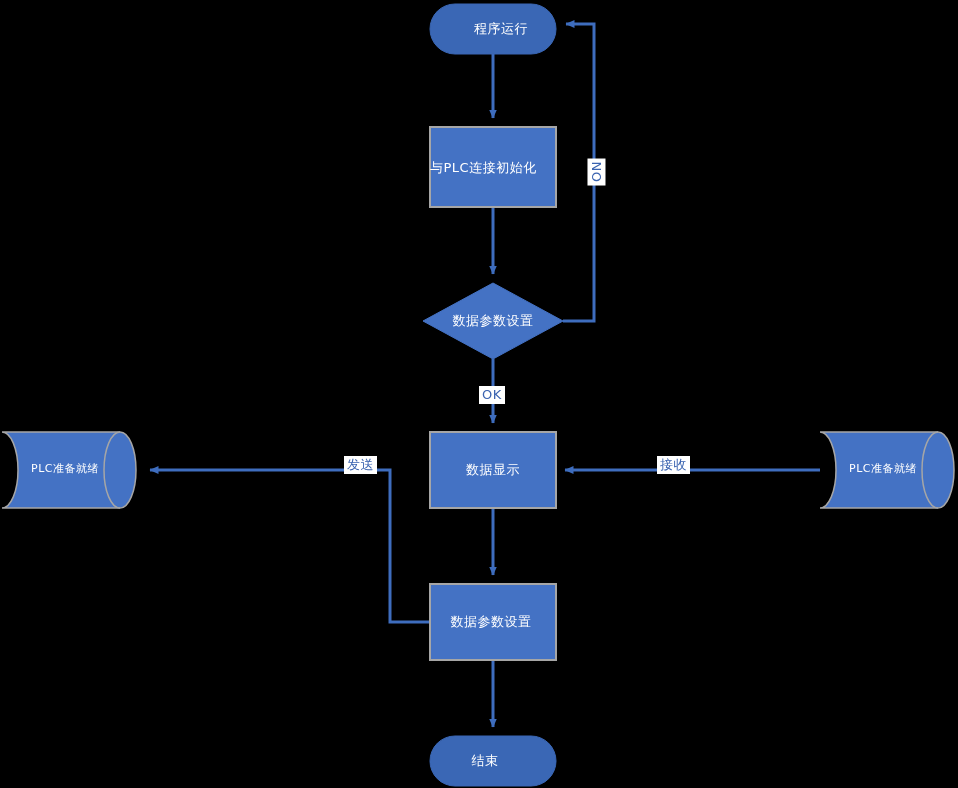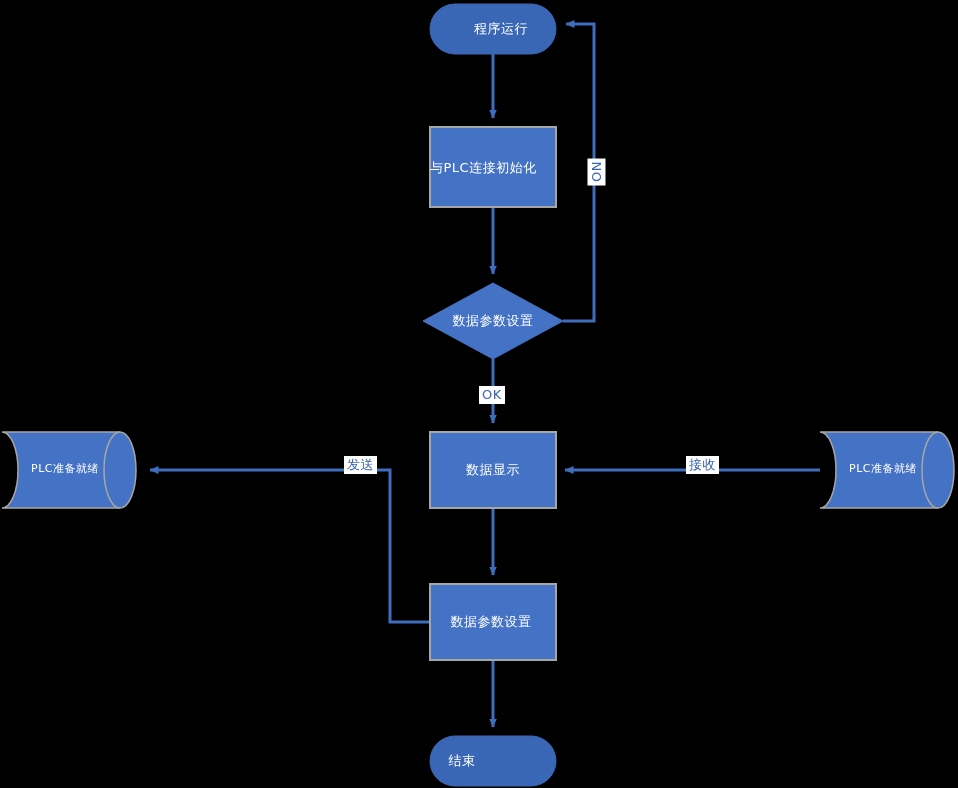--- a/index.html
+++ b/index.html
@@ -98,22 +98,22 @@
       <path d="M820,432 L938,432 A16,38 0 0 1 938,508 L820,508 A16,38 0 0 0 820,432 Z" fill="#4472c4" stroke="#a6a6a6" stroke-width="1.5"></path>
       <path d="M938,432 A16,38 0 0 0 938,508" fill="none" stroke="#a6a6a6" stroke-width="1.5"></path>
     </g>
   </svg>
 
   <div class="node-label" style="left:430px; top:21px; width:126px;margin-left:8px;">程序运行</div>
   <div class="node-label" style="left:430px; top:160px; width:105px;">与PLC连接初始化</div>
   <div class="node-label" style="left:423px; top:313px; width:140px;">数据参数设置</div>
   <div class="node-label" style="left:430px; top:462px; width:126px;">数据显示</div>
   <div class="node-label" style="left:430px; top:614px; width:122px;">数据参数设置</div>
-  <div class="node-label" style="left:408px; top:753px; width:108px;">结束</div>
+  <div class="node-label" style="left:431px; top:753px; width:108px;">结束</div>
   <div class="node-label" style="left:2px; top:462px; width:126px; font-size:11px;">PLC准备就绪</div>
   <div class="node-label" style="left:820px; top:462px; width:126px; font-size:11px;">PLC准备就绪</div>
 
   <div class="edge-label rot" style="left:583px; top:163px; transform:rotate(90deg);">NO</div>
   <div class="edge-label" style="left:479px; top:386px;">OK</div>
   <div class="edge-label" style="left:344px; top:456px;">发送</div>
-  <div class="edge-label" style="left:686px; top:456px;">接收</div>
+  <div class="edge-label" style="left:657px; top:456px;">接收</div>
 
 </div>
 
 </body></html>

